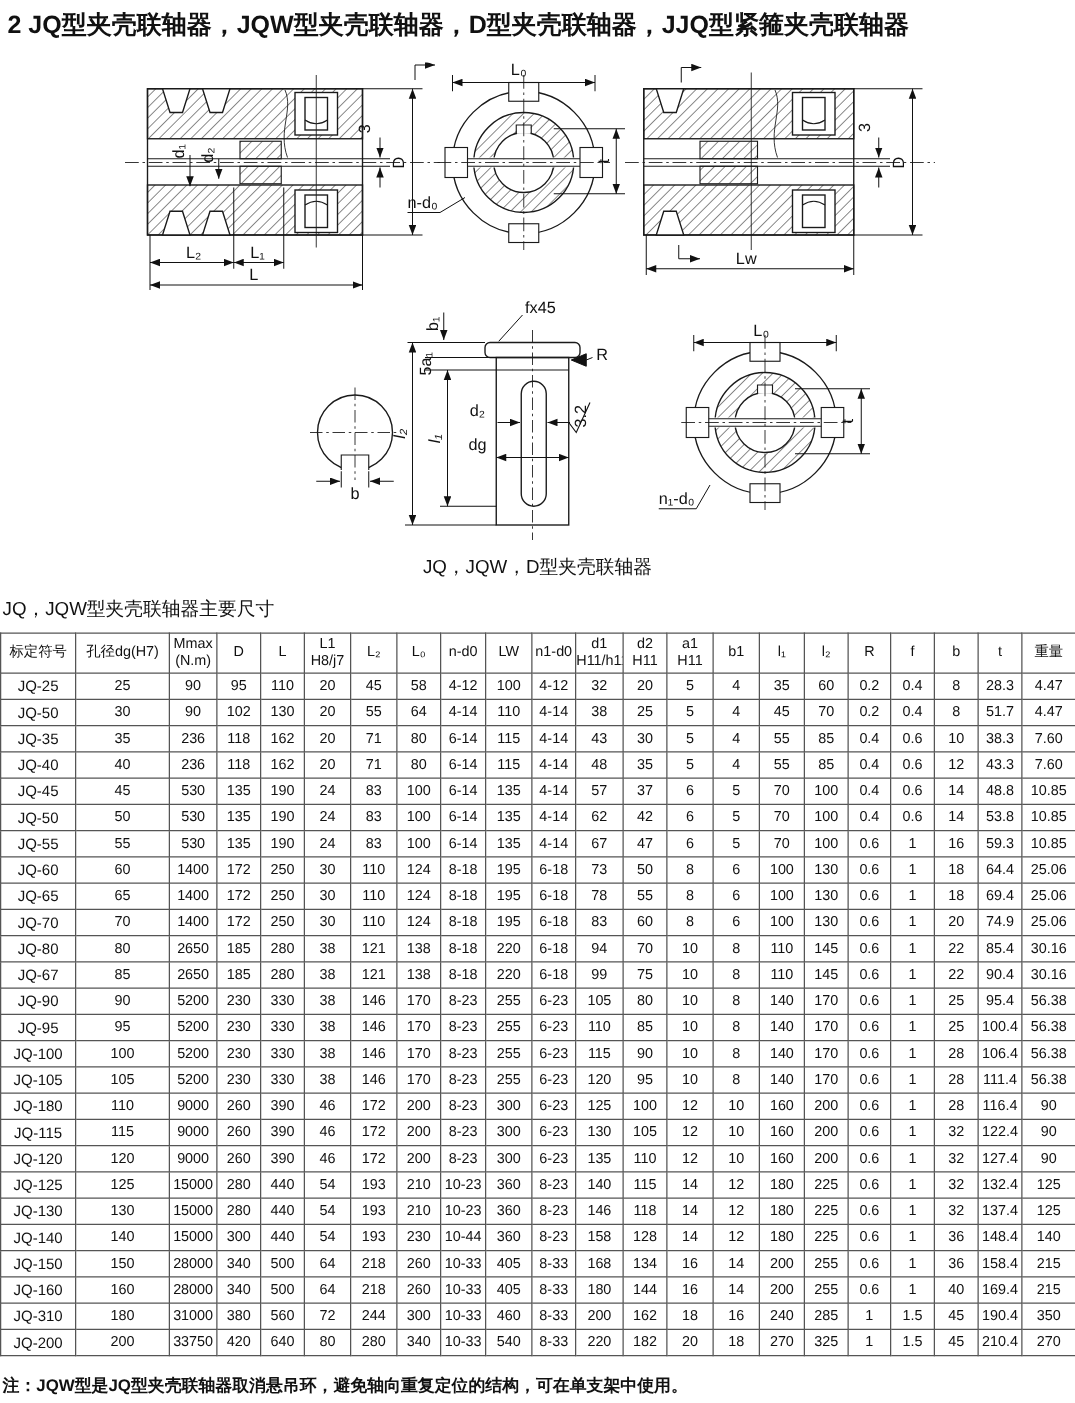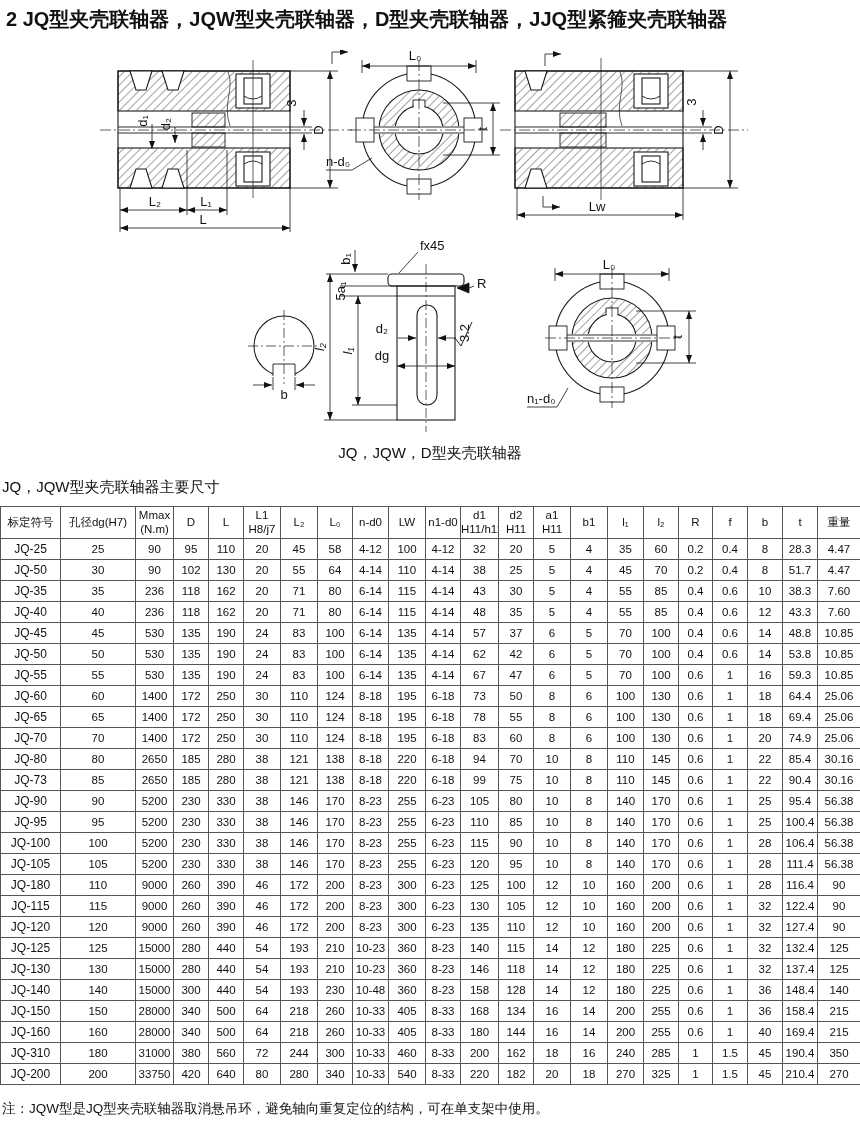--- a/index.html
+++ b/index.html
@@ -10,21 +10,21 @@
   .drawing-wrap{position:absolute;left:0;top:50px;width:860px;height:420px;}
   .table-title{position:absolute;left:2px;top:478px;font-size:15px;font-weight:normal;}
   .dim-table{position:absolute;left:0;top:506px;width:860px;border-collapse:collapse;
        table-layout:fixed;font-size:11.5px;}
   .dim-table th,.dim-table td{border:1px solid #555;text-align:center;vertical-align:middle;
        padding:0;font-weight:normal;overflow:hidden;}
   .dim-table thead tr{height:32px;}
   .dim-table tbody tr{height:21px;}
   .dim-table td:first-child{font-size:12px;}
   .hdr2{display:block;line-height:1.15;}
-  .footnote{position:absolute;left:2px;top:1100px;font-size:13.5px;white-space:nowrap;}
+  .footnote{position:absolute;left:2px;top:1100px;font-size:13.5px;white-space:nowrap;font-weight:bold;}
   svg text{font-family:"Liberation Sans","DejaVu Sans",sans-serif;font-size:13px;fill:#111;}
   svg .cap{font-size:15px;}
   svg .it{font-style:italic;}
 </style>
 </head>
 <body>
 
 <div class="page-title">2 JQ型夹壳联轴器，JQW型夹壳联轴器，D型夹壳联轴器，JJQ型紧箍夹壳联轴器</div>
 
 <div class="drawing-wrap">
@@ -605,21 +605,21 @@
         <td>8</td>
         <td>110</td>
         <td>145</td>
         <td>0.6</td>
         <td>1</td>
         <td>22</td>
         <td>85.4</td>
         <td>30.16</td>
       </tr>
       <tr>
-        <td>JQ-73</td>
+        <td>JQ-67</td>
         <td>85</td>
         <td>2650</td>
         <td>185</td>
         <td>280</td>
         <td>38</td>
         <td>121</td>
         <td>138</td>
         <td>8-18</td>
         <td>220</td>
         <td>6-18</td>
@@ -853,21 +853,21 @@
       </tr>
       <tr>
         <td>JQ-140</td>
         <td>140</td>
         <td>15000</td>
         <td>300</td>
         <td>440</td>
         <td>54</td>
         <td>193</td>
         <td>230</td>
-        <td>10-48</td>
+        <td>10-44</td>
         <td>360</td>
         <td>8-23</td>
         <td>158</td>
         <td>128</td>
         <td>14</td>
         <td>12</td>
         <td>180</td>
         <td>225</td>
         <td>0.6</td>
         <td>1</td>

